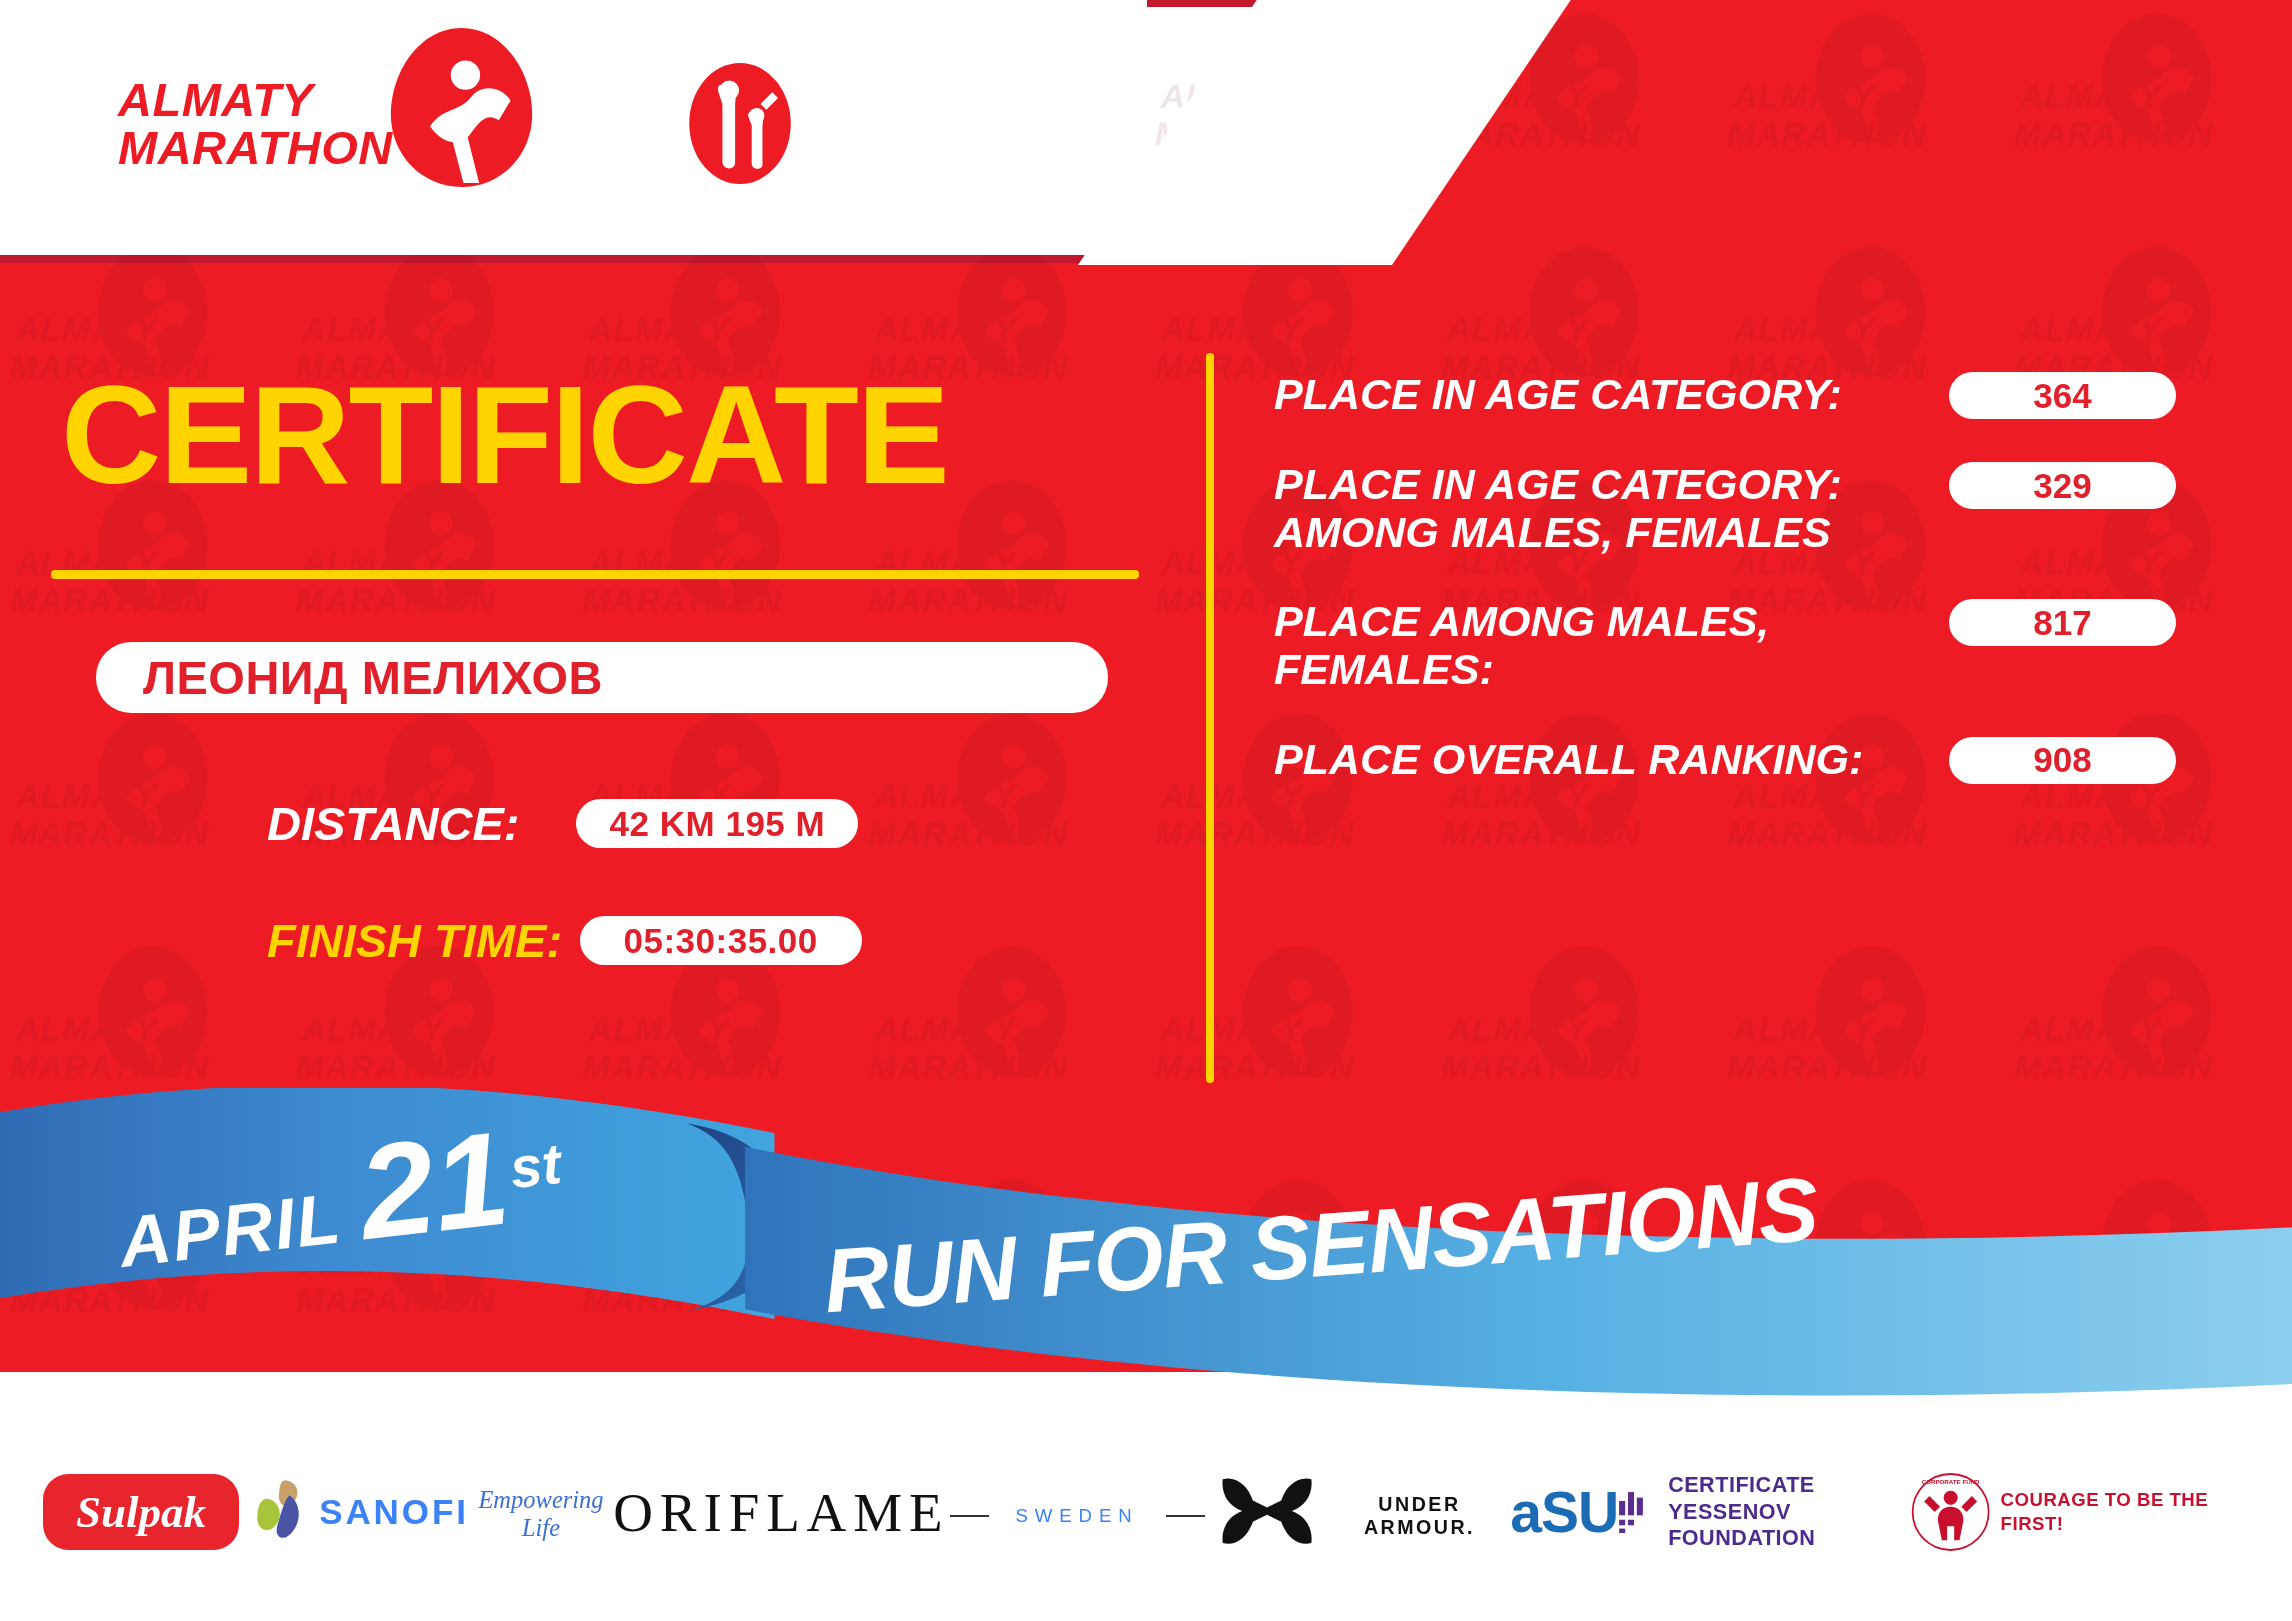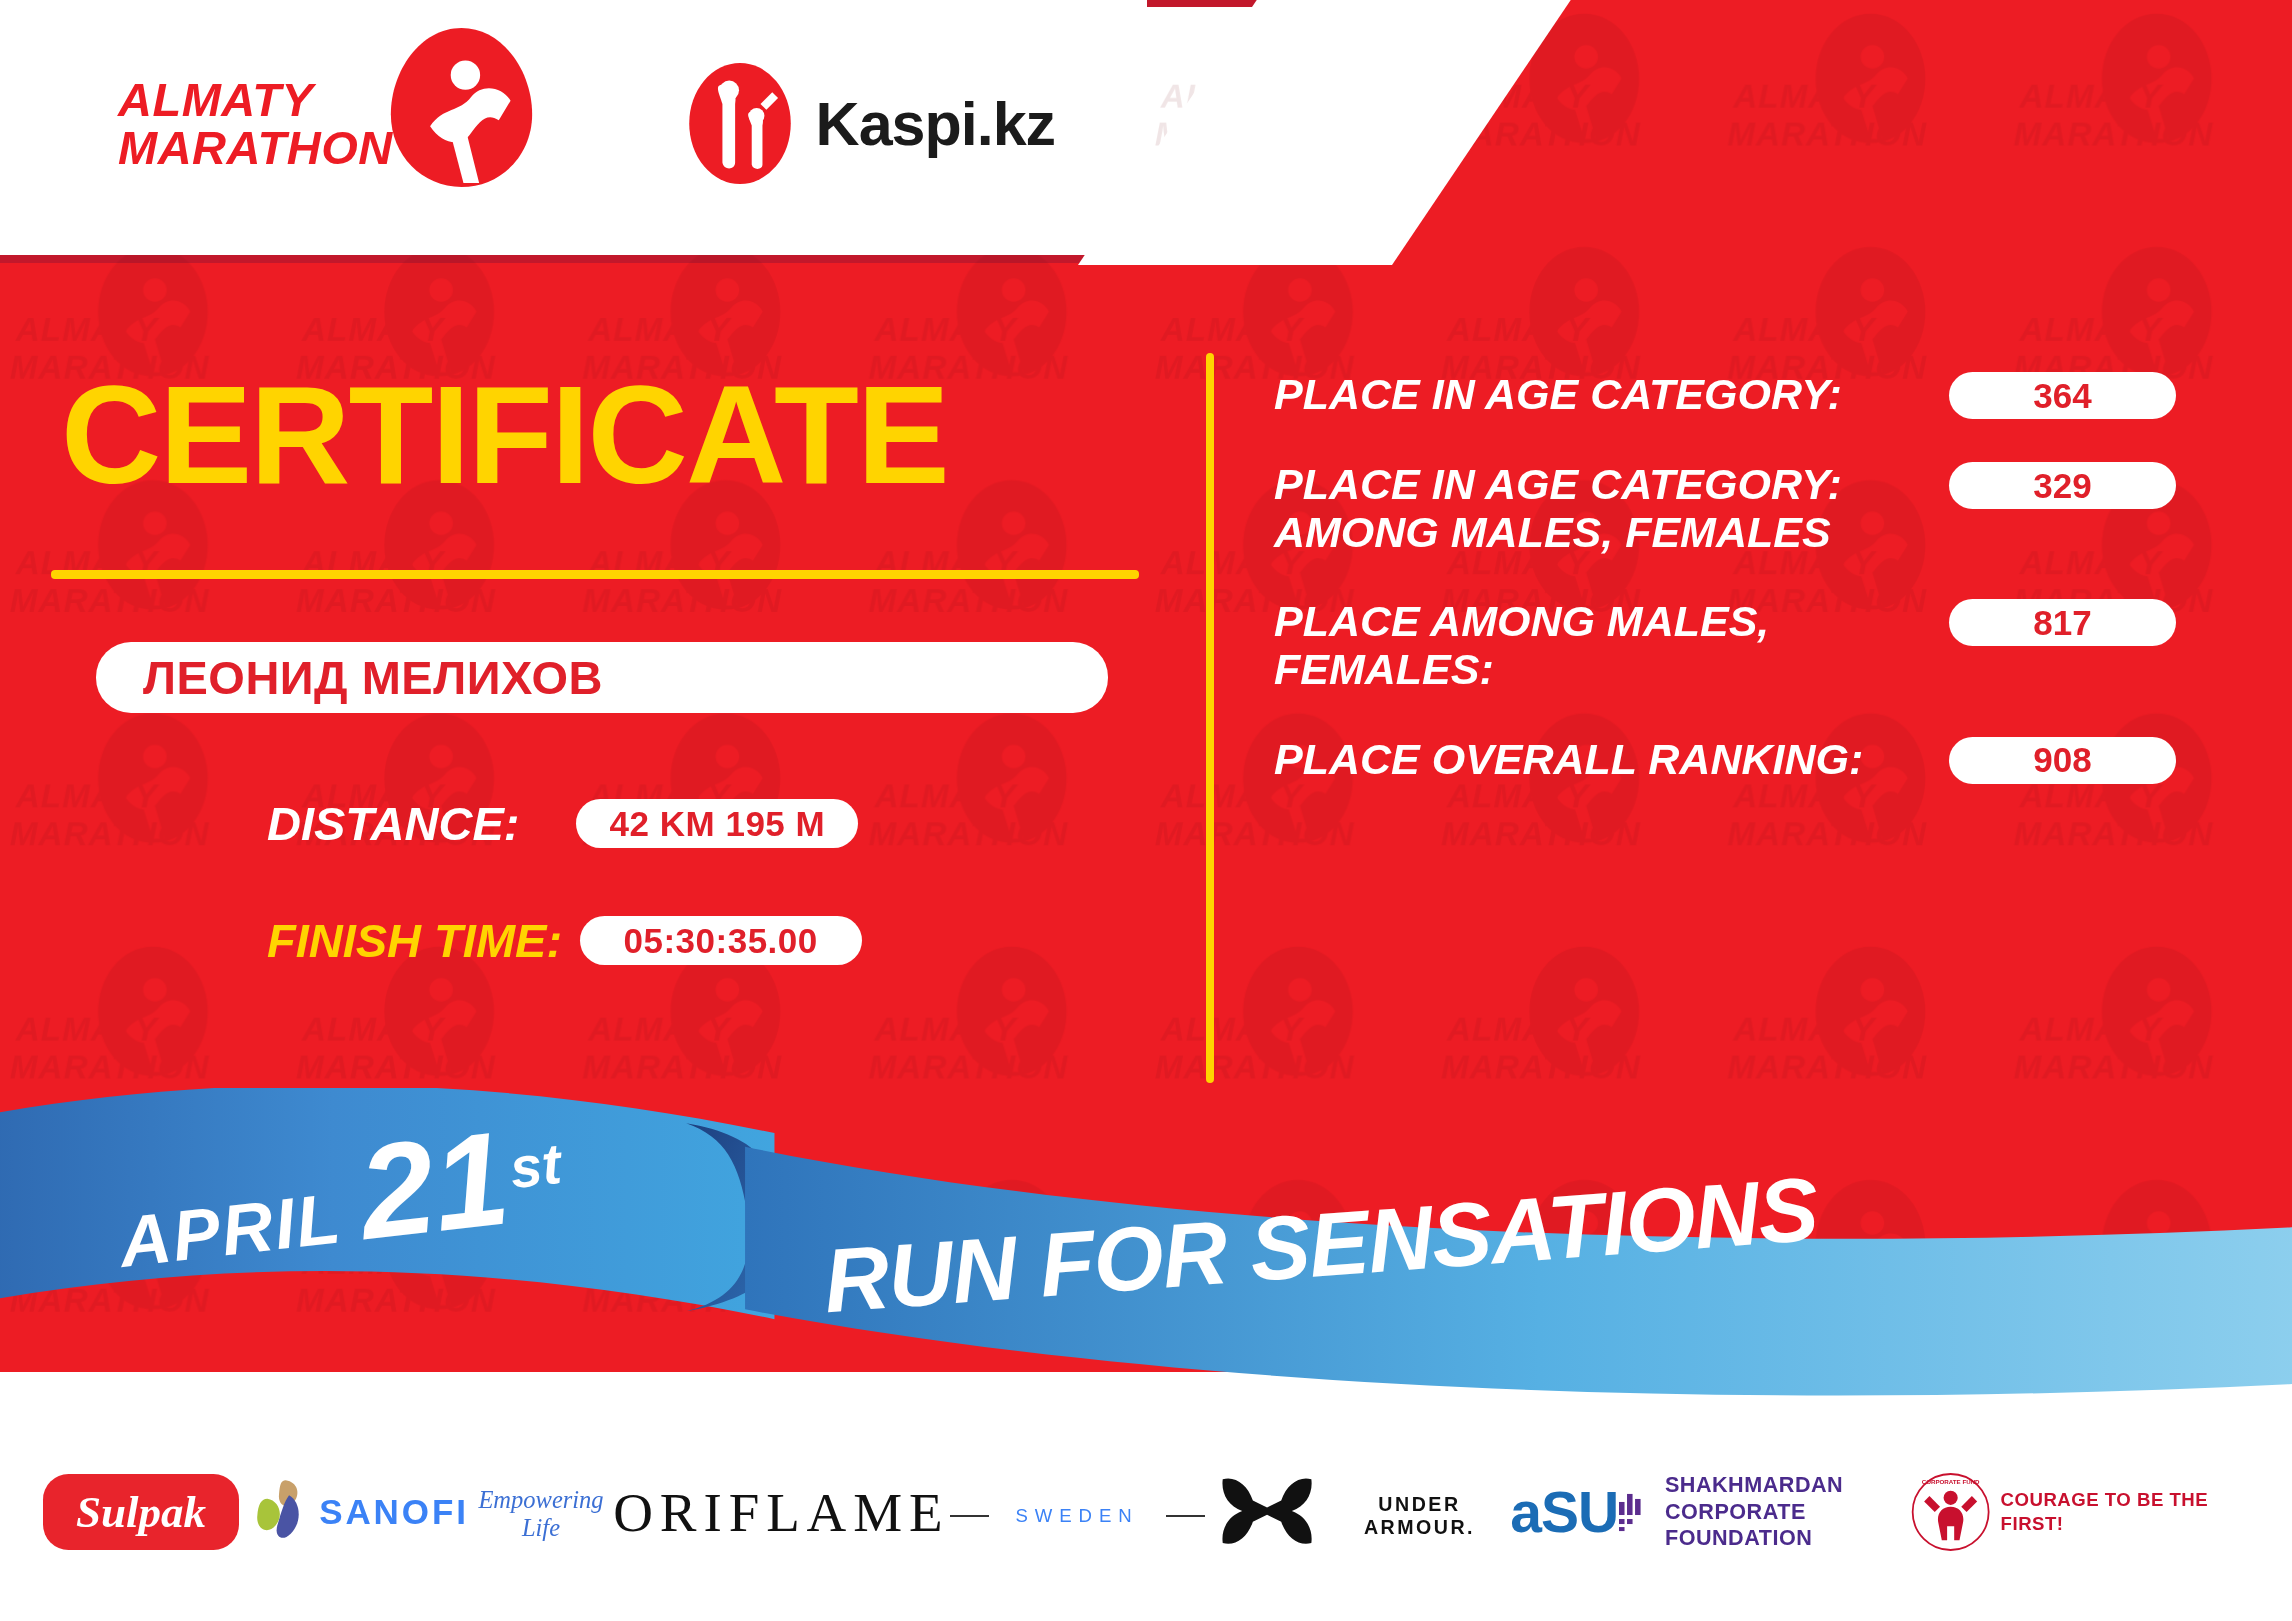--- a/index.html
+++ b/index.html
@@ -436,21 +436,20 @@
 
     <div class="kaspi-logo">
       <svg width="108" height="125" viewBox="0 0 110 128">
         <ellipse cx="55" cy="64" rx="52" ry="62" fill="#ed1c24"></ellipse>
         <path d="M38 24 C 48 24 52 33 50 44 L 50 104 C 50 112 38 112 37 104 L 37 44 C 34 33 28 24 38 24 Z" fill="#ffffff"></path>
         <circle cx="44" cy="30" r="10" fill="#ffffff"></circle>
         <path d="M68 52 C 76 52 80 58 78 66 L 78 106 C 78 112 68 112 67 106 L 67 66 C 64 58 60 52 68 52 Z" fill="#ffffff"></path>
         <circle cx="72" cy="56" r="8" fill="#ffffff"></circle>
         <path d="M76 44 L 88 32 L 94 38 L 82 50 Z" fill="#ffffff"></path>
       </svg>
-      <span class="kaspi-text">Kaspi.kz</span>
     </div>
   </div>
 
   <div class="cert-title">CERTIFICATE</div>
   <div class="title-rule"></div>
 
   <div class="name-pill">
     <span class="name-text">ЛЕОНИД МЕЛИХОВ</span>
   </div>
 
@@ -556,21 +555,21 @@
 
     <div class="sp shakh-wrap">
       <svg width="61" height="78" viewBox="0 0 62 80">
         <rect x="2" y="20" width="11" height="26" fill="#5b2d8e"></rect>
         <rect x="18" y="4" width="11" height="42" fill="#5b2d8e"></rect>
         <rect x="34" y="14" width="11" height="32" fill="#5b2d8e"></rect>
         <rect x="2" y="54" width="11" height="10" fill="#5b2d8e"></rect>
         <rect x="18" y="54" width="11" height="10" fill="#5b2d8e"></rect>
         <rect x="2" y="70" width="11" height="8" fill="#5b2d8e"></rect>
       </svg>
-      <div class="shakh-text">SHAKHMARDAN CORPORATE FOUNDATION</div>
+      <div class="shakh-text">CERTIFICATE YESSENOV FOUNDATION</div>
     </div>
 
     <div class="sp courage-wrap">
       <svg width="90" height="90" viewBox="0 0 92 92">
         <circle cx="46" cy="46" r="43" fill="none" stroke="#c8102e" stroke-width="2"></circle>
         <circle cx="46" cy="30" r="8" fill="#c8102e"></circle>
         <path d="M46 40 C 56 40 62 48 60 58 L 56 78 L 50 78 L 50 62 L 42 62 L 42 78 L 36 78 L 32 58 C 30 48 36 40 46 40 Z" fill="#c8102e"></path>
         <path d="M28 46 L 16 34 L 22 28 L 34 40 Z" fill="#c8102e"></path>
         <path d="M64 46 L 76 34 L 70 28 L 58 40 Z" fill="#c8102e"></path>
         <text x="46" y="14" fill="#c8102e" font-family="Liberation Sans, sans-serif" font-size="7" text-anchor="middle" font-weight="700">CORPORATE FUND</text>

